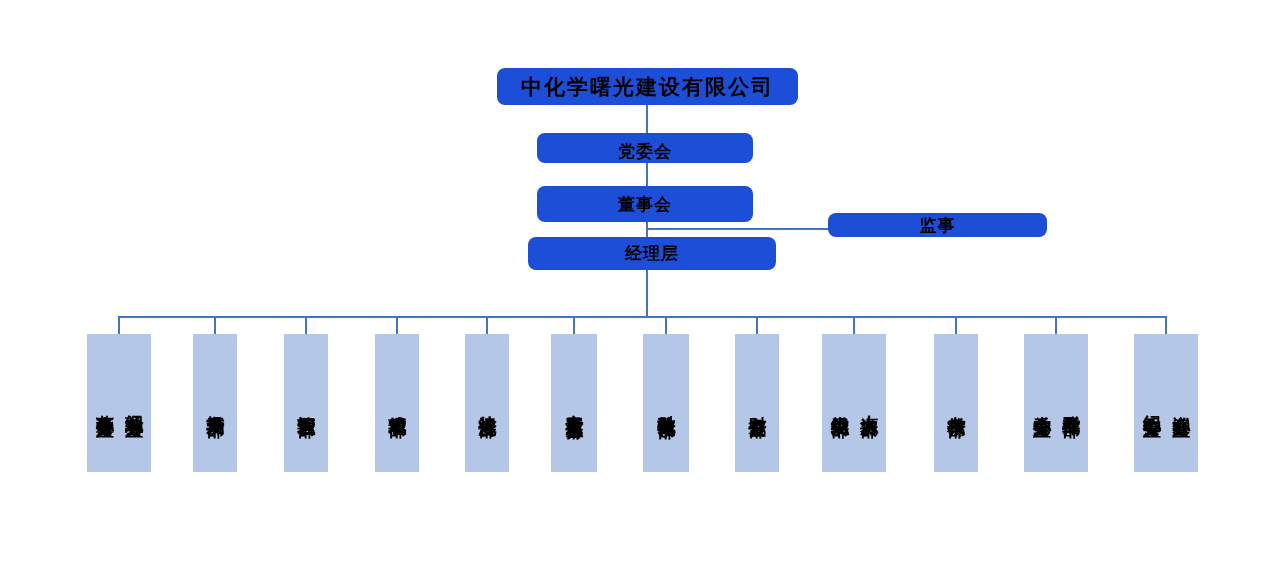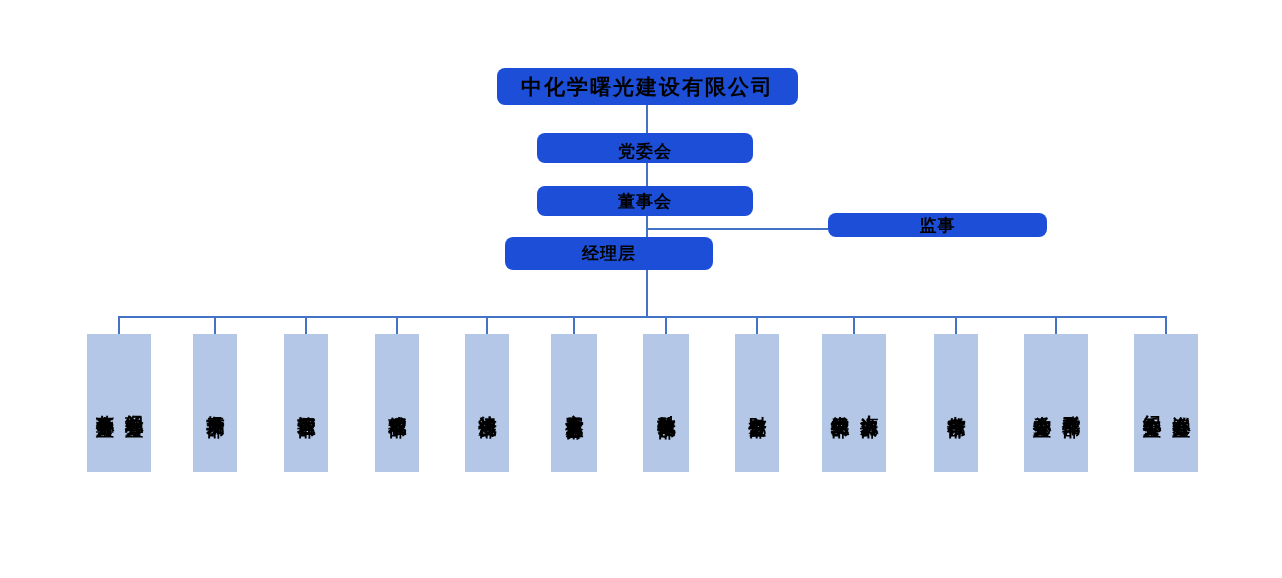--- a/index.html
+++ b/index.html
@@ -18,23 +18,23 @@
   #c-mgmt-bus{left:646px;top:270px;height:46px;}
   #c-bus{left:118px;top:316px;width:1049px;}
   
   .node{
     position:absolute;background:#1d4ed8;
     display:flex;align-items:center;justify-content:center;
     font-weight:700;font-size:17px;letter-spacing:1px;border-radius:8px;
   }
   #n-company{left:497px;top:68px;width:301px;height:37px;font-size:21px;letter-spacing:2px;}
   #n-party{left:537px;top:133px;width:216px;height:30px;align-items:flex-end;}
-  #n-board{left:537px;top:186px;width:216px;height:30px;}
+  #n-board{left:537px;top:186px;width:216px;height:36px;}
   #n-supervisor{left:828px;top:213px;width:219px;height:24px;}
-  #n-mgmt{left:505px;top:237px;width:208px;height:33px;}
+  #n-mgmt{left:528px;top:237px;width:248px;height:33px;}
   
   .dept{
     position:absolute;top:334px;height:138px;background:#b4c7e7;
     writing-mode:vertical-rl;text-orientation:upright;
     display:flex;align-items:center;justify-content:center;
     font-weight:700;font-size:18px;letter-spacing:1px;line-height:1.62;
     white-space:pre-line;text-align:center;
   }
   .dept::before{
     content:"";position:absolute;top:-18px;left:50%;margin-left:-1px;

